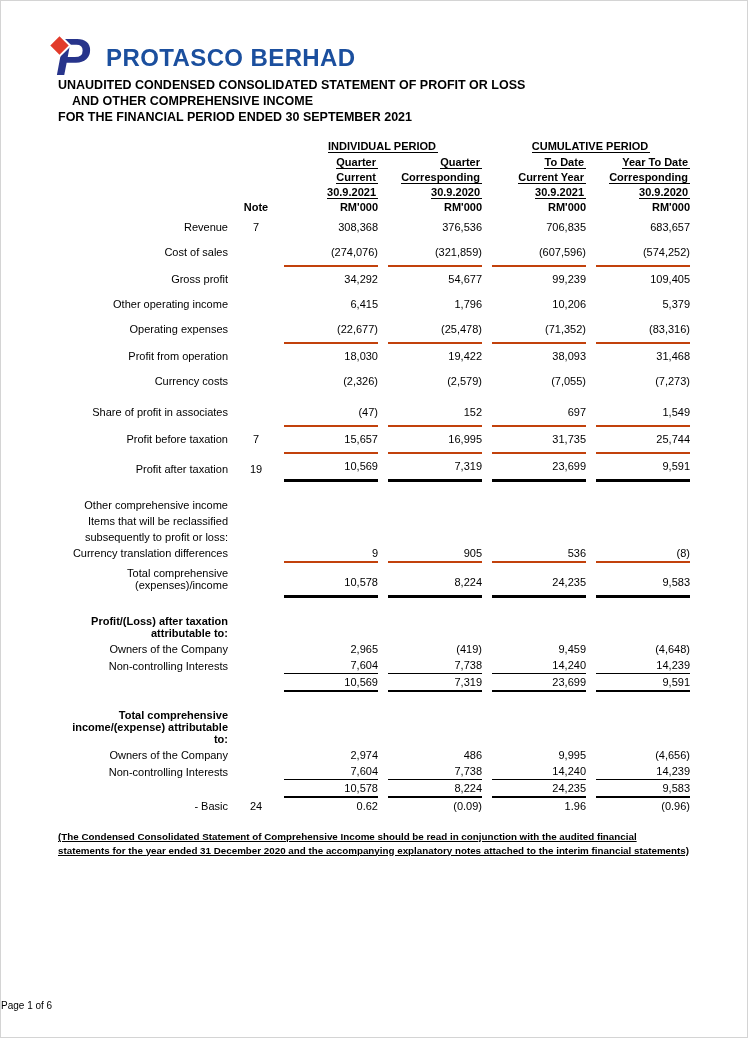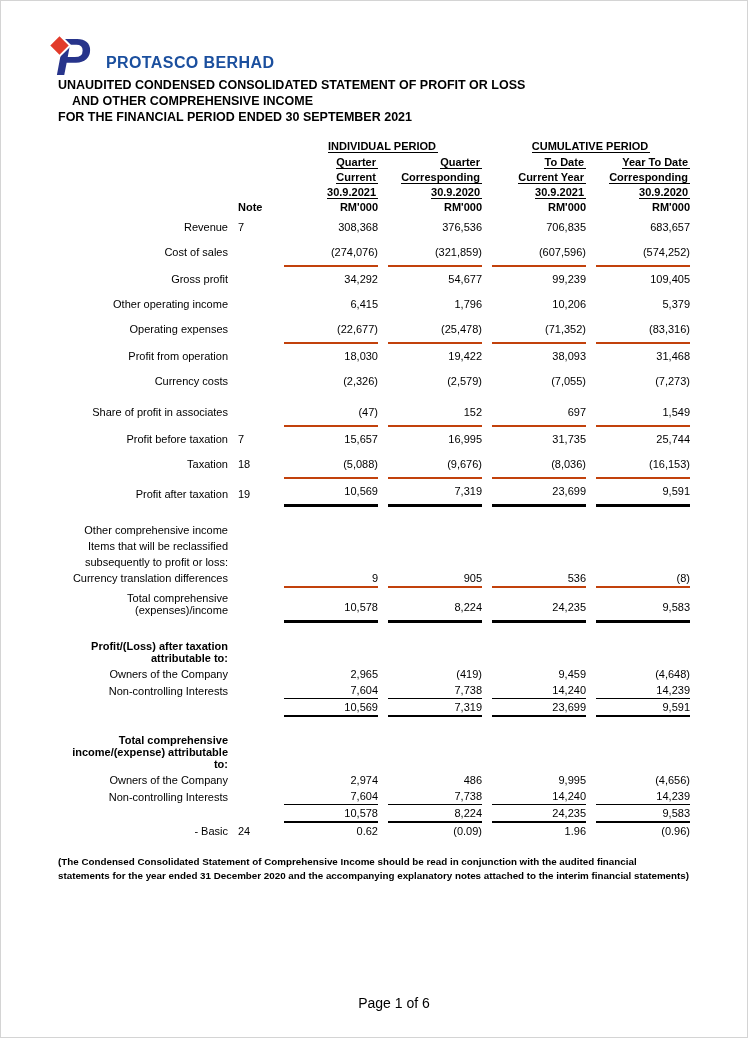--- a/index.html
+++ b/index.html
@@ -14,21 +14,21 @@
     border: 1px solid #d4d4d4;
     padding: 30px 57px 0 57px;
     overflow: hidden;
   }
 
   
   .logo-row { display: flex; align-items: flex-end; margin-left: -12px; }
   .logo-mark { flex: 0 0 auto; }
   .logo-text {
     font-weight: bold;
-    font-size: 16px;
+    font-size: 24px;
     letter-spacing: 0.4px;
     color: #1b4f9e;
     padding-bottom: 5px;
     margin-left: 2px;
     white-space: nowrap;
   }
 
   
   .titles { margin-top: 0; }
   .title-line { font-weight: bold; font-size: 12.5px; line-height: 16px; }
@@ -42,21 +42,21 @@
     width: 652px;
     font-size: 11px;
     table-layout: fixed;
   }
   col.c-label { width: 170px; }
   col.c-note  { width: 36px; }
   col.c-val   { width: 94px; }
 
   td { padding: 0; vertical-align: bottom; }
   td.l { text-align: right; }
-  td.n { }
+  td.n { text-align: center; }
   td.v { text-align: right; }
 
   thead td { padding-top: 1px; padding-bottom: 2px; font-weight: bold; }
   thead td.ghead { text-align: center; padding-bottom: 3px; }
   .u { border-bottom: 1px solid #000; padding-right: 2px; }
 
   tbody td { padding-top: 6px; padding-bottom: 7px; }
   tr.compact td { padding-top: 2px; padding-bottom: 2px; }
   tr.gap td { padding-top: 17px; }
   tr.gap-sm td { padding-top: 12px; }
@@ -68,27 +68,27 @@
   tr.sum-bottom td.v  { border-bottom: 2px solid #000; }
   tr.add-bottom td.v  { border-bottom: 1px solid #000; }
 
   
   .footnote {
     margin: 16px 0 0 0;
     font-weight: bold;
     font-size: 9.8px;
     line-height: 13.5px;
     max-width: 640px;
+    text-decoration: underline;
   }
   .page-footer {
     position: absolute;
     left: 0; right: 0; bottom: 26px;
-    text-align: center;
-    font-size: 14px;
-    padding-left: 40px;
+    text-align: left;
+    font-size: 10px;
   }
 </style>
 </head>
 <body>
 
 <div class="page">
 
   <div class="logo-row">
     <svg class="logo-mark" width="58" height="46" viewBox="0 0 58 46" aria-hidden="true">
       <text x="10" y="44" font-family="Liberation Sans, DejaVu Sans, sans-serif" font-size="51" font-weight="bold" font-style="italic" fill="#27348b">P</text>
@@ -218,28 +218,20 @@
           <td class="v">1,549</td>
         </tr>
         <tr class="rule-top">
           <td class="l">Profit before taxation</td>
           <td class="n">7</td>
           <td class="v">15,657</td>
           <td class="v">16,995</td>
           <td class="v">31,735</td>
           <td class="v">25,744</td>
         </tr>
-        <tr>
-          <td class="l">Taxation</td>
-          <td class="n">18</td>
-          <td class="v">(5,088)</td>
-          <td class="v">(9,676)</td>
-          <td class="v">(8,036)</td>
-          <td class="v">(16,153)</td>
-        </tr>
         <tr class="rule-top rule-bottom">
           <td class="l">Profit after taxation</td>
           <td class="n">19</td>
           <td class="v">10,569</td>
           <td class="v">7,319</td>
           <td class="v">23,699</td>
           <td class="v">9,591</td>
         </tr>
         <tr class="compact gap">
           <td class="l">Other comprehensive income</td>

